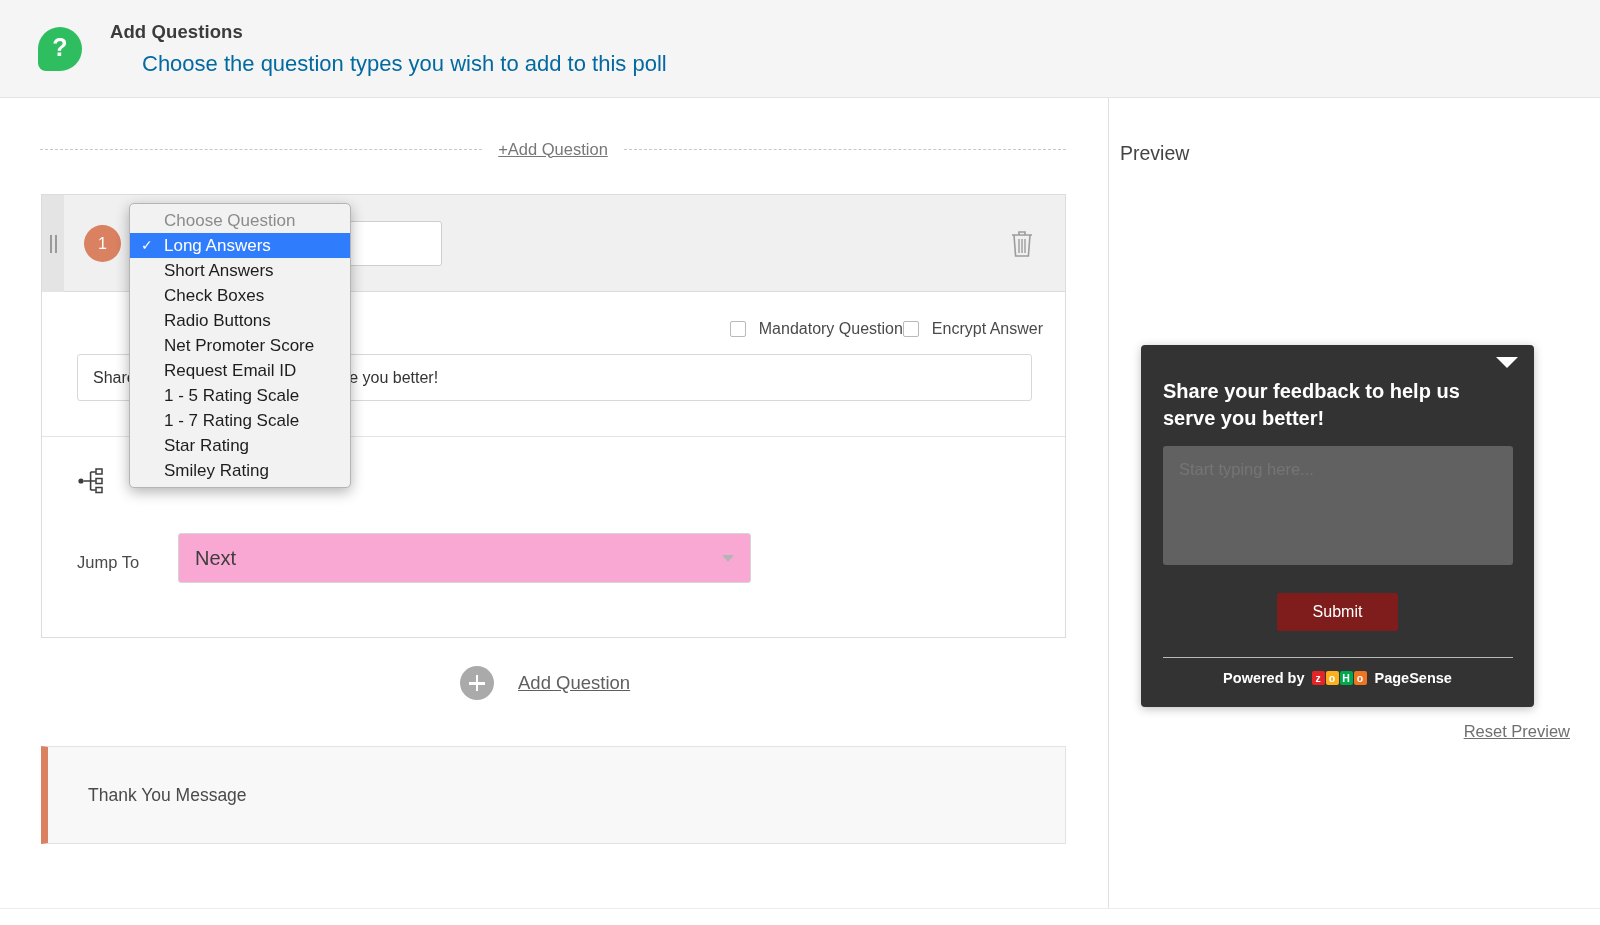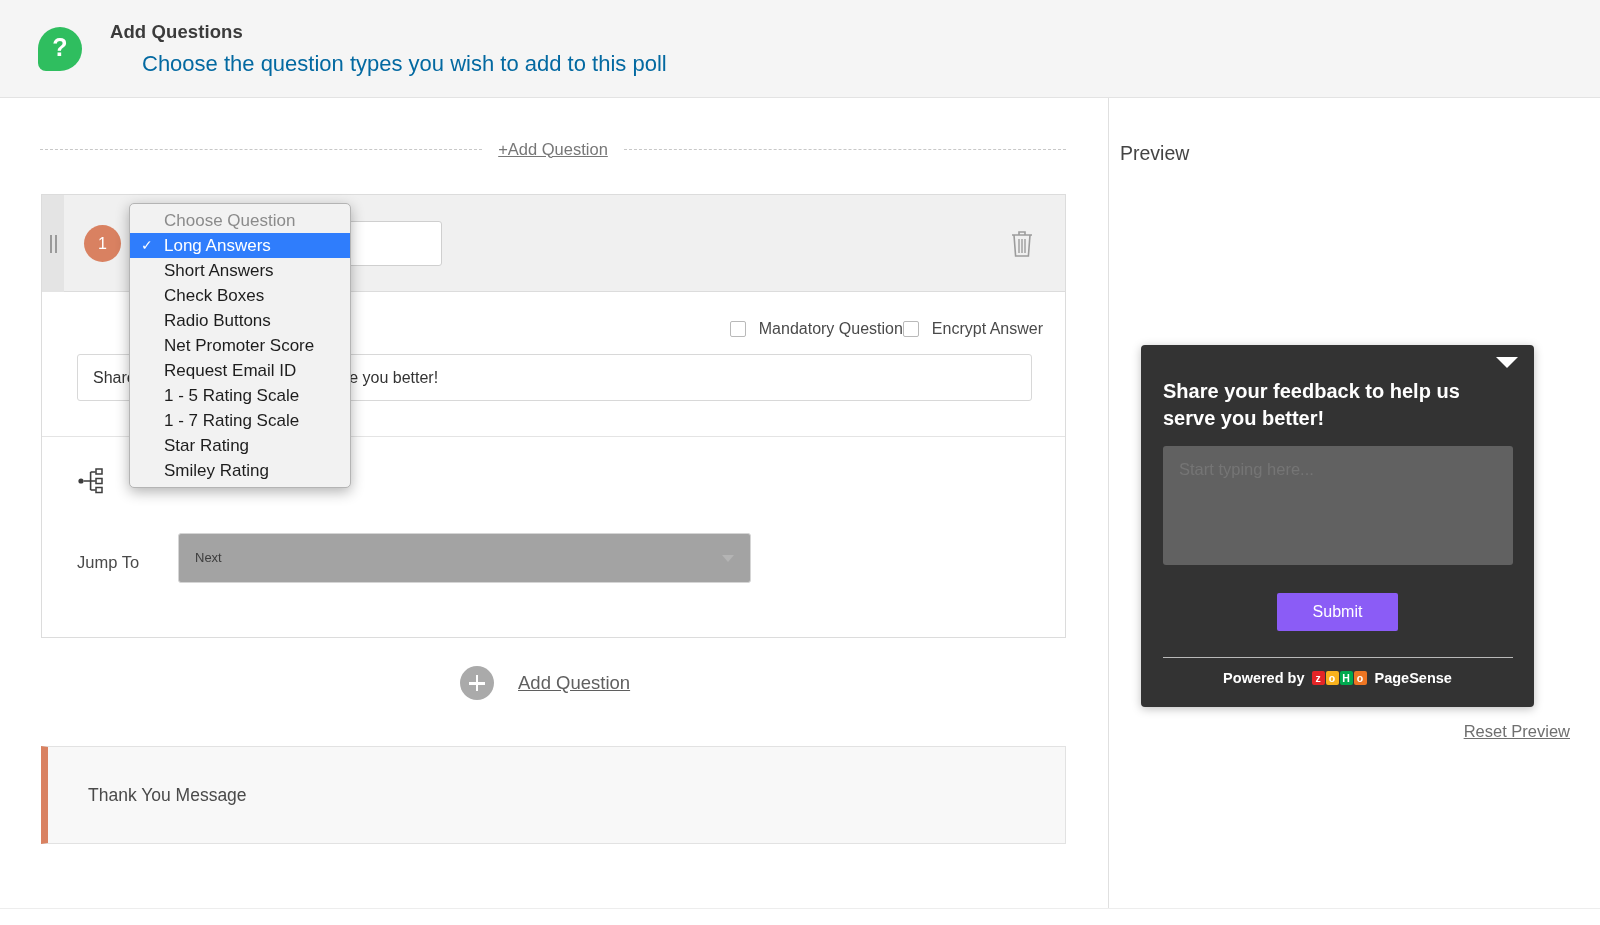--- a/index.html
+++ b/index.html
@@ -113,22 +113,22 @@
   .logic-icon { position: absolute; left: 36px; top: 30px; width: 34px; height: 28px; }
   .logic-title {
     position: absolute; left: 100px; top: 30px;
     font-size: 17.5px; color: #3d3d3d; font-weight: bold;
   }
   .move-label {
     position: absolute; left: 35px; top: 116px; font-size: 16.5px; color: #4a4a4a;
   }
   .move-select {
     position: absolute; left: 136px; top: 96px; width: 573px; height: 50px;
-    border: 1px solid #d5d5d5; border-radius: 3px; background: #a3a3a3;
-    font-size: 13px; color: #3d3d3d; line-height: 48px; padding: 0 16px;
+    border: 1px solid #d5d5d5; border-radius: 3px; background: #f9a8d4;
+    font-size: 20px; color: #3d3d3d; line-height: 48px; padding: 0 16px;
     cursor: pointer;
   }
   .move-select .caret {
     position: absolute; right: 16px; top: 21px;
     width: 0; height: 0; border-left: 6px solid transparent;
     border-right: 6px solid transparent; border-top: 7px solid #b4b4b4;
   }
 
   
   .add-q-btn {
@@ -187,21 +187,21 @@
     font-size: 20px; font-weight: bold; color: #ffffff; line-height: 1.33;
   }
   .widget .ta {
     position: absolute; left: 22px; top: 101px; width: 350px; height: 119px;
     background: #616161; border: none; border-radius: 3px;
     color: #cfcfcf; font-size: 16.5px; font-family: inherit;
     padding: 14px 16px; outline: none; resize: none;
   }
   .widget .submit {
     position: absolute; left: 136px; top: 248px; width: 121px; height: 38px;
-    background: #8b5cf6; color: #fff; font-size: 16px; border: none;
+    background: #7f1d1d; color: #fff; font-size: 16px; border: none;
     border-radius: 2px; font-family: inherit; cursor: pointer;
   }
   .widget .rule {
     position: absolute; left: 22px; top: 312px; width: 350px; height: 1px;
     background: #b9b9b9;
   }
   .widget .powered {
     position: absolute; left: 0; top: 325px; width: 393px;
     display: flex; align-items: center; justify-content: center;
     font-size: 14.5px; font-weight: bold; color: #ffffff;

